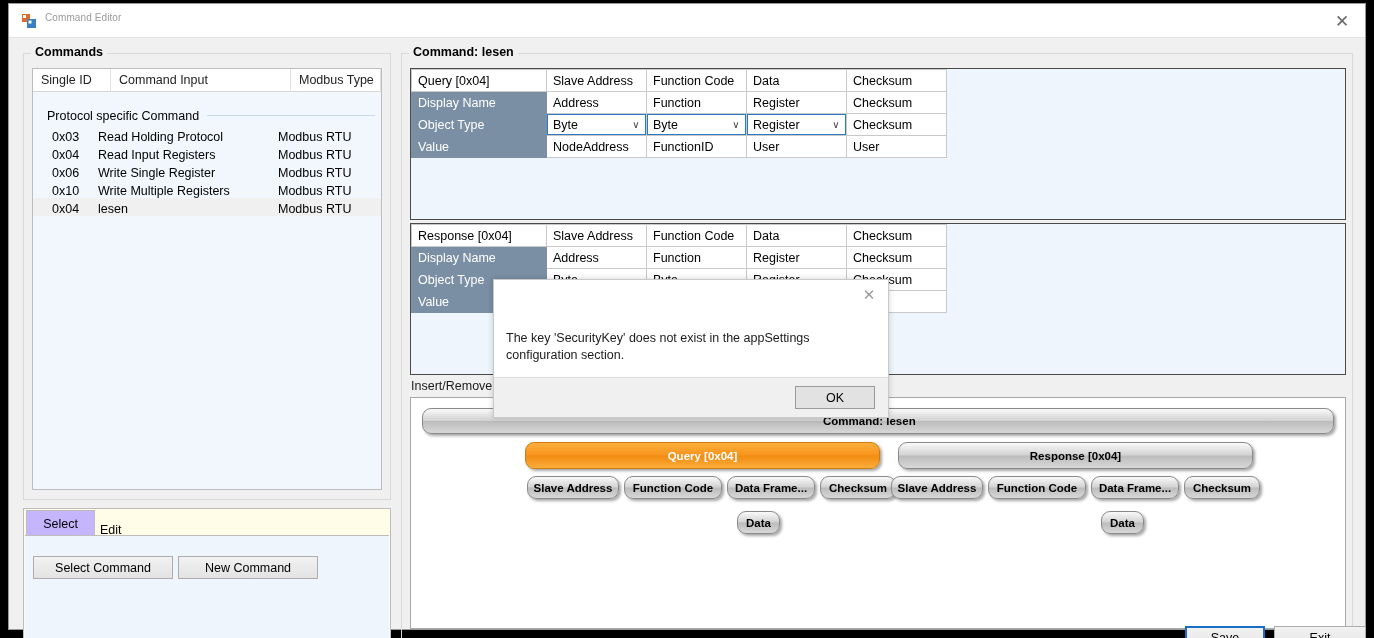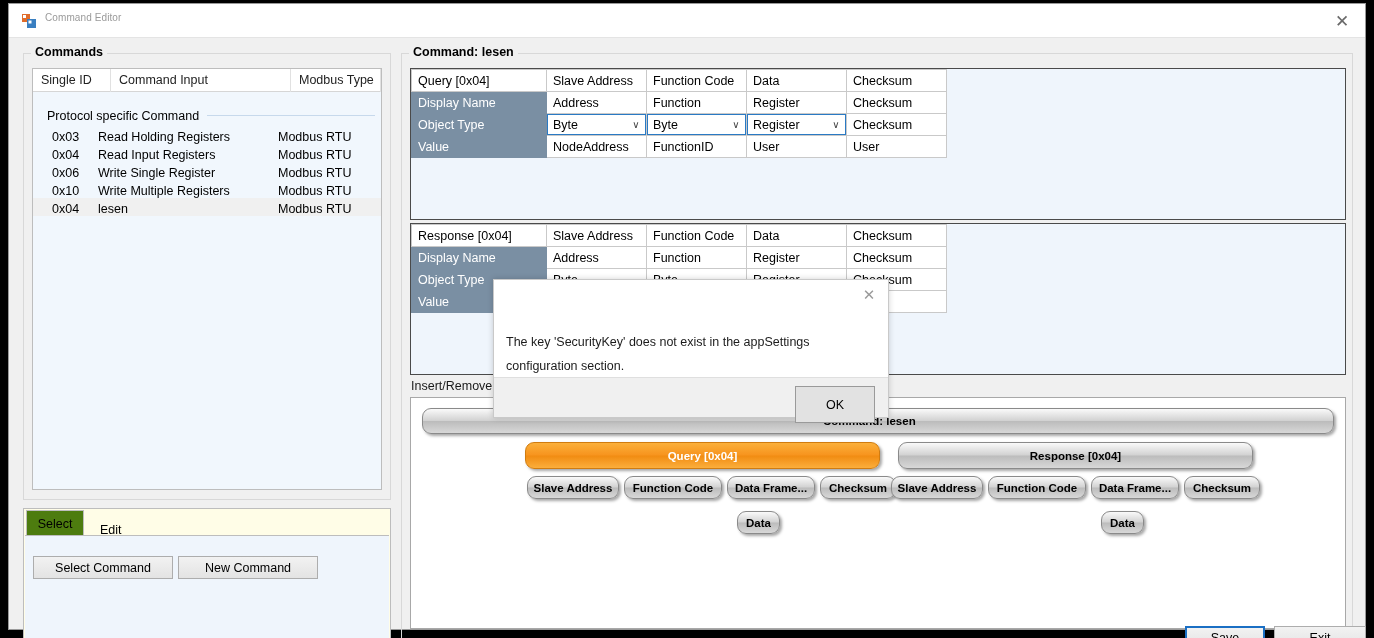--- a/index.html
+++ b/index.html
@@ -140,22 +140,22 @@
     background: #fffde7;
   }
   .tab {
     position: absolute; top: 1px;
     height: 40px;
     font-size: 12.5px; color: #000;
     display: flex; align-items: center; justify-content: center;
     box-sizing: border-box;
   }
   .tab.active {
-    left: 2px; width: 58px;
-    background: #4d7c0f;
+    left: 2px; width: 69px;
+    background: #c4b5fd;
     border: 1px solid #bdbdbd;
     border-bottom: none;
     height: 26px;
   }
   .tab.inactive { left: 76px; width: 60px; justify-content: flex-start; }
   .tab-content {
     position: absolute;
     left: 1px; top: 26px; right: 1px; bottom: 1px;
     background: #eff5fc;
     border-top: 1px solid #bdbdbd;
@@ -298,30 +298,30 @@
     position: absolute; right: 8px; top: 6px;
     width: 22px; height: 18px;
     display: flex; align-items: center; justify-content: center;
     color: #9a9a9a; font-size: 15px;
     font-family: "DejaVu Sans", sans-serif;
   }
   #dialog .dlg-msg {
     position: absolute;
     left: 12px; top: 50px; width: 360px;
     font-size: 12.5px; color: #1b1b1b;
-    line-height: 24px;
+    line-height: 17px;
   }
   #dialog .dlg-footer {
     position: absolute;
     left: 0; right: 0; bottom: 0; height: 39px;
     background: #f0f0f0;
     border-top: 1px solid #dfdfdf;
   }
   #dialog-ok-button {
-    position: absolute; right: 13px; top: 8px; width: 80px; height: 37px;
+    position: absolute; right: 13px; top: 8px; width: 80px; height: 23px;
     background: #e2e2e2;
     border: 1px solid #9a9a9a;
   }
 </style>
 </head>
 <body>
 
 <div id="root">
   <div class="window">
 
@@ -350,21 +350,21 @@
             <div class="col col-type">Modbus Type</div>
           </div>
           <div class="lv-body">
 
             <div class="lv-groupheader">
               <span>Protocol specific Command</span>
               <span class="ghline"></span>
             </div>
             <div class="lv-row">
               <span class="c-id">0x03</span>
-              <span class="c-name">Read Holding Registers</span>
+              <span class="c-name">Read Holding Protocol</span>
               <span class="c-type">Modbus RTU</span>
             </div>
             <div class="lv-row">
               <span class="c-id">0x04</span>
               <span class="c-name">Read Input Registers</span>
               <span class="c-type">Modbus RTU</span>
             </div>
             <div class="lv-row">
               <span class="c-id">0x06</span>
               <span class="c-name">Write Single Register</span>

